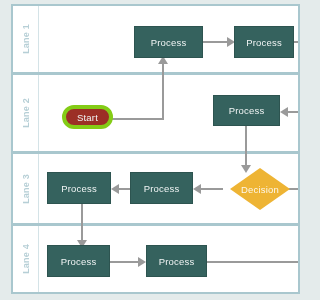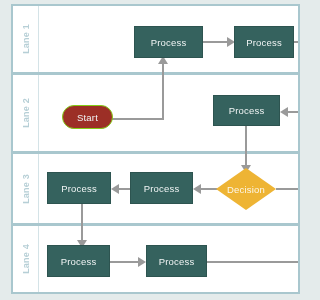--- a/index.html
+++ b/index.html
@@ -83,21 +83,21 @@
     white-space: nowrap;
   }
 
   .node.process {
     background: #35625e;
     border: 1px solid #2d5450;
   }
 
   .node.terminator {
     background: #9c2f26;
-    border: 1px solid #84cc16;
+    border: 4px solid #84cc16;
     border-radius: 999px;
   }
 
   .node.decision {
     background: transparent;
     border: none;
   }
   .decision-shape {
     position: absolute;
     left: 0; top: 0;
@@ -218,21 +218,21 @@
     </div>
 
     <div class="node process" style="left:34px; top:166px; width:64px; height:32px;">
       <span>Process</span>
     </div>
 
     <div class="node process" style="left:117px; top:166px; width:63px; height:32px;">
       <span>Process</span>
     </div>
 
-    <div class="node decision" style="left:203px; top:162px; width:60px; height:42px;text-align:right;">
+    <div class="node decision" style="left:217px; top:162px; width:60px; height:42px;text-align:right;">
       <svg class="decision-shape" viewBox="0 0 60 42" preserveAspectRatio="none">
         <polygon points="30,0 60,21 30,42 0,21" fill="#eeb434"></polygon>
       </svg>
       <span class="decision-label">Decision</span>
     </div>
 
     <div class="node process" style="left:34px; top:239px; width:63px; height:32px;">
       <span>Process</span>
     </div>
 

